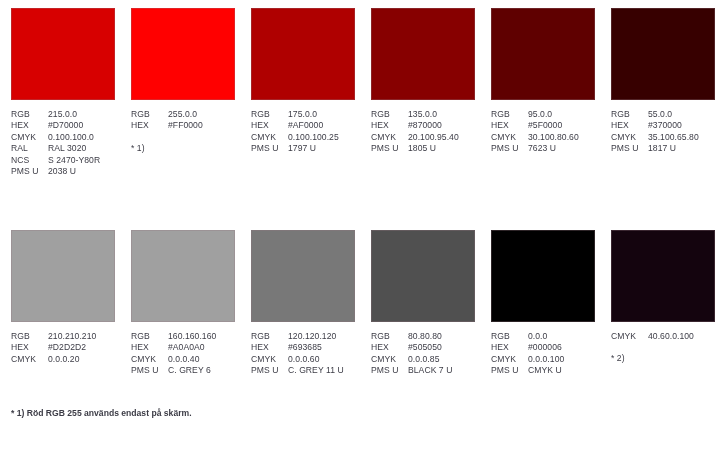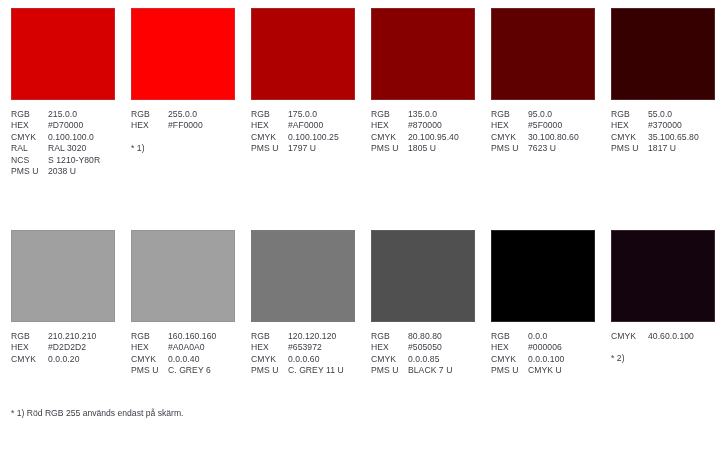--- a/index.html
+++ b/index.html
@@ -74,21 +74,21 @@
   }
 
   .footnotes {
     position: absolute;
     left: 11px;
     top: 406px;
     font-size: 8.6px;
     line-height: 15px;
     color: #3c3c46;
   }
-  .footnote-line { white-space: nowrap; }
+  .footnote-line { white-space: nowrap; font-weight: bold; }
 </style>
 </head>
 <body>
 
 <div class="palette-page">
 
   <div class="swatch-row" id="row-reds">
       <div class="swatch-cell">
         <div class="swatch-chip" style="background: rgb(215, 0, 0);"></div>
         <div class="spec-table">
@@ -103,21 +103,21 @@
           <div class="spec-line">
             <span class="spec-key">CMYK</span>
             <span class="spec-val">0.100.100.0</span>
           </div>
           <div class="spec-line">
             <span class="spec-key">RAL</span>
             <span class="spec-val">RAL 3020</span>
           </div>
           <div class="spec-line">
             <span class="spec-key">NCS</span>
-            <span class="spec-val">S 1210-Y80R</span>
+            <span class="spec-val">S 2470-Y80R</span>
           </div>
           <div class="spec-line">
             <span class="spec-key">PMS U</span>
             <span class="spec-val">2038 U</span>
           </div>
         </div>
       </div>
       <div class="swatch-cell">
         <div class="swatch-chip" style="background: rgb(255, 0, 0);"></div>
         <div class="spec-table">
@@ -258,21 +258,21 @@
       </div>
       <div class="swatch-cell">
         <div class="swatch-chip" style="background: rgb(120, 120, 120);"></div>
         <div class="spec-table">
           <div class="spec-line">
             <span class="spec-key">RGB</span>
             <span class="spec-val">120.120.120</span>
           </div>
           <div class="spec-line">
             <span class="spec-key">HEX</span>
-            <span class="spec-val">#653972</span>
+            <span class="spec-val">#693685</span>
           </div>
           <div class="spec-line">
             <span class="spec-key">CMYK</span>
             <span class="spec-val">0.0.0.60</span>
           </div>
           <div class="spec-line">
             <span class="spec-key">PMS U</span>
             <span class="spec-val">C. GREY 11 U</span>
           </div>
         </div>

